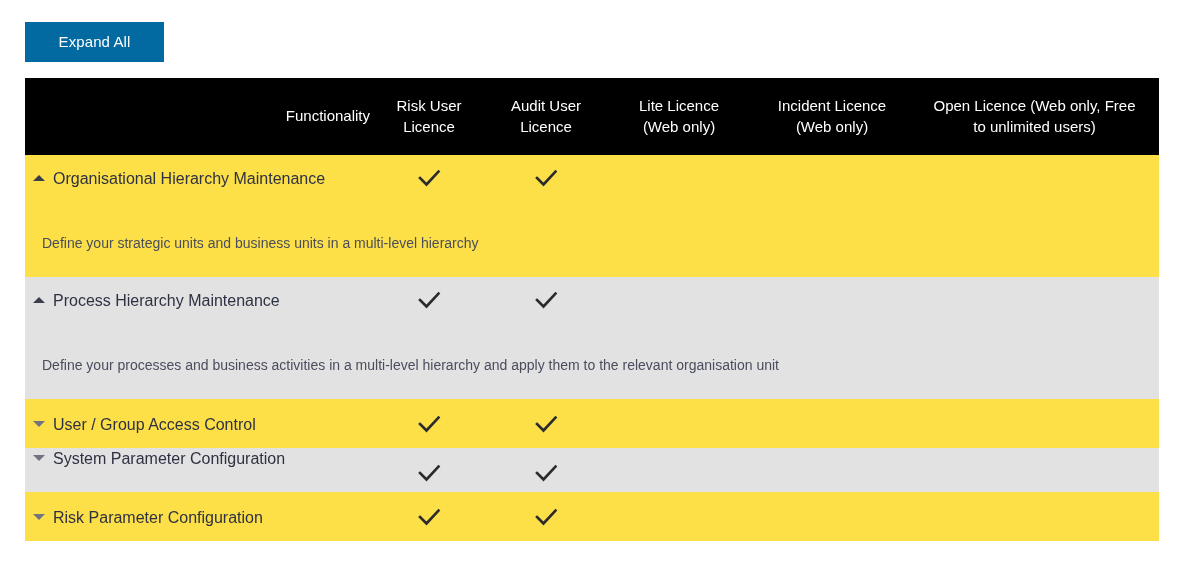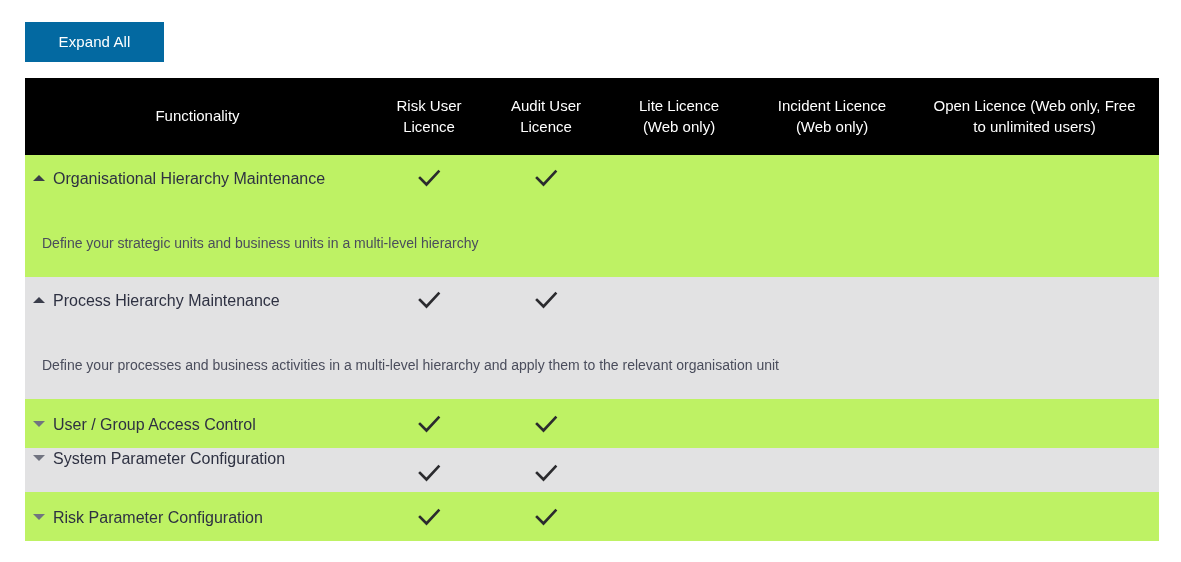--- a/index.html
+++ b/index.html
@@ -51,36 +51,36 @@
     background: #000000;
     color: #ffffff;
     font-weight: normal;
     font-size: 15px;
     padding: 0;
     height: 77px;
     vertical-align: middle;
     line-height: 1.35;
   }
   th.col-functionality {
-    text-align: center;
+    text-align: right;
     padding-left: 10px;
     width: 345px;
   }
   th.col-licence {
     text-align: center;
     padding: 0 4px;
   }
   th.c-risk     { width: 118px; text-align: center; }
   th.c-audit    { width: 116px; }
   th.c-lite     { width: 150px; }
   th.c-incident { width: 156px; }
   th.c-open     { width: 249px; }
 
   
-  tbody tr.band-light td { background: #bef264; }
+  tbody tr.band-light td { background: #fde047; }
   tbody tr.band-dark  td { background: #e2e2e3; }
 
   td {
     padding: 0;
     vertical-align: top;
   }
 
   .feature-cell {
     padding: 13px 0 0 8px;
     font-size: 16px;

